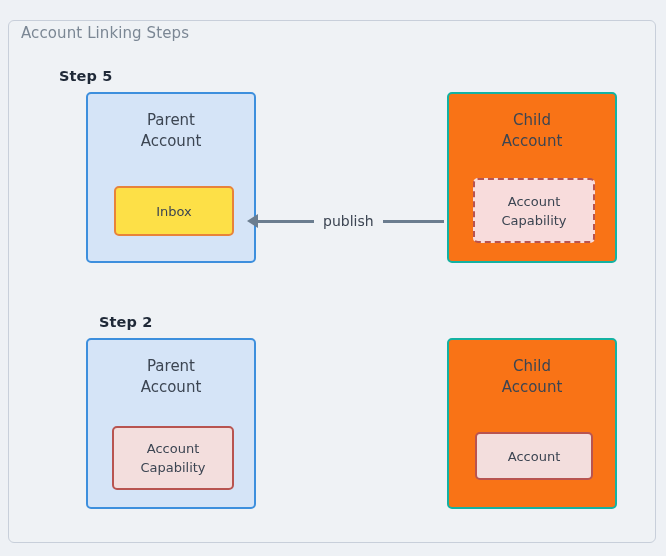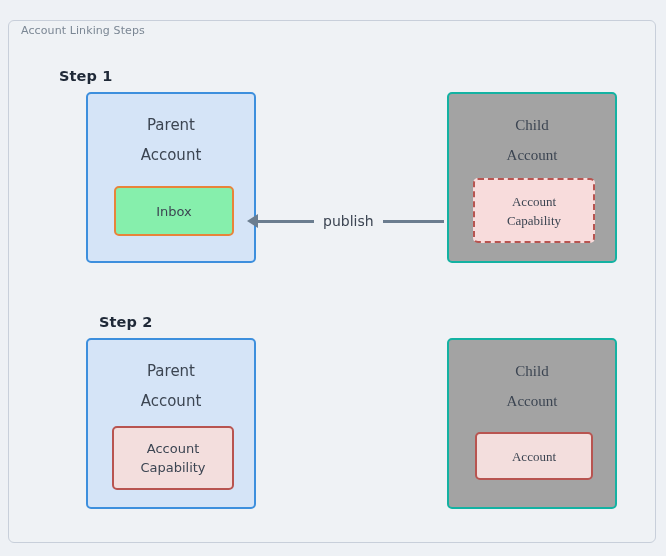--- a/index.html
+++ b/index.html
@@ -24,21 +24,21 @@
     height: 523px;
     box-sizing: border-box;
     border: 1px solid #c8cfda;
     border-radius: 6px;
     background: #eff2f5;
   }
   .frame-title {
     position: absolute;
     left: 12px;
     top: 3px;
-    font-size: 11px;
+    font-size: 15px;
     color: #7b8794;
     letter-spacing: 0.1px;
     white-space: nowrap;
   }
 
   
   .step-label {
     position: absolute;
     font-size: 14.5px;
     font-weight: bold;
@@ -55,53 +55,52 @@
     box-sizing: border-box;
     border-width: 2px;
     border-style: solid;
     border-radius: 5px;
   }
   .acct-parent {
     background: #d5e4f7;
     border-color: #3d8fdd;
   }
   .acct-child {
-    background: #a3a3a3;
+    background: #f97316;
     border-color: #13b2a2;
-    font-family: Liberation Serif, serif;
   }
   .acct-title {
     position: absolute;
     left: 0;
     right: 0;
     top: 16px;
     text-align: center;
     font-size: 15px;
-    line-height: 30px;
+    line-height: 21px;
     color: #3c4552;
     white-space: pre-line;
   }
 
   
   .chip {
     position: absolute;
     box-sizing: border-box;
     border-width: 2px;
     border-radius: 5px;
     display: flex;
     align-items: center;
     justify-content: center;
     text-align: center;
     font-size: 13px;
     line-height: 19px;
     color: #3c4552;
     white-space: pre-line;
   }
   .chip-inbox {
-    background: #86efac;
+    background: #fde047;
     border-style: solid;
     border-color: #e8833a;
   }
   .chip-cap-dashed {
     background: #f8dcdc;
     border-style: dashed;
     border-color: #b85450;
   }
   .chip-cap-solid {
     background: #f3dedd;
@@ -139,21 +138,21 @@
     border-left: 11px solid #6b7d8f;
   }
 </style>
 </head>
 <body>
 
 <div class="diagram-frame">
 
   <div class="frame-title">Account Linking Steps</div>
 
-  <div class="step-label step1-label">Step 1</div>
+  <div class="step-label step1-label">Step 5</div>
 
   <div class="acct-box acct-parent" style="left:77px; top:71px; width:170px; height:171px;">
     <div class="acct-title">Parent
 Account</div>
     <div class="chip chip-inbox" style="left:26px; top:92px; width:120px; height:50px;">Inbox</div>
   </div>
 
   <div class="arrow-row" style="left:238px; top:190px;">
     <div class="arrow-head arrow-head-left"></div>
     <div class="arrow-line" style="width:56px;"></div>

